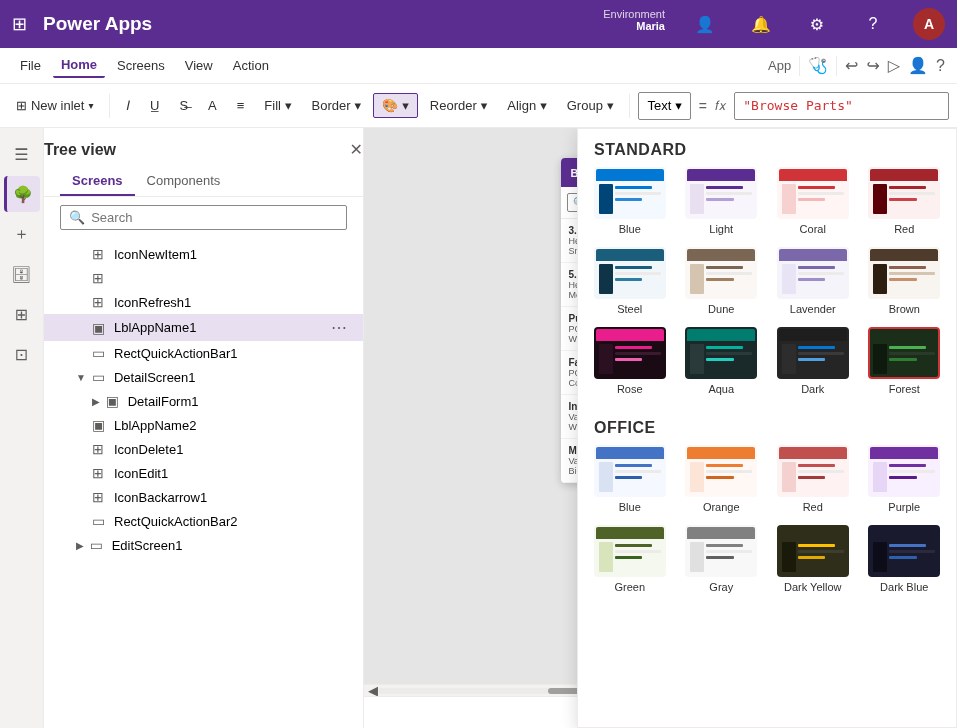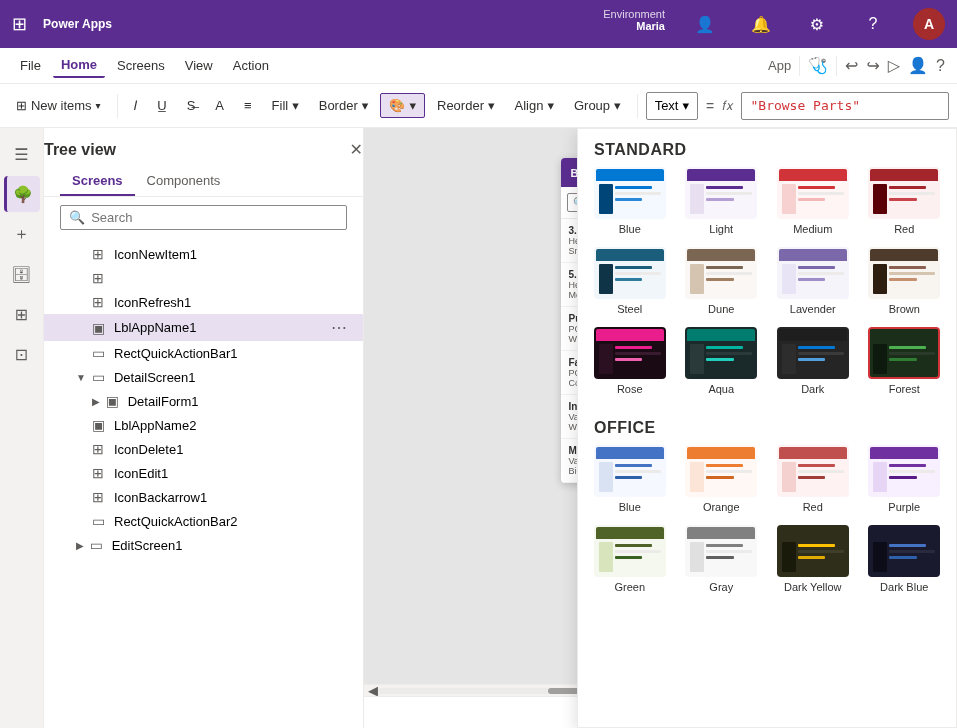--- a/index.html
+++ b/index.html
@@ -2,21 +2,21 @@
 <html><head>
   <meta charset="utf-8">
   <style>
     * { box-sizing: border-box; margin: 0; padding: 0; }
     body { font-family: 'Segoe UI', Arial, sans-serif; font-size: 13px; background: #f3f2f1; width: 957px; height: 728px; overflow: hidden; }
 
     
     .top-bar { background: #5c2d91; display: flex; align-items: center; height: 48px; padding: 0 12px; color: white; }
     .top-bar-grid { display: flex; align-items: center; gap: 8px; }
     .waffle-icon { color: white; font-size: 18px; margin-right: 8px; cursor: pointer; }
-    .app-name { font-size: 12px; font-weight: 600; color: white; margin-right: 20px; }
+    .app-name { font-size: 19px; font-weight: 600; color: white; margin-right: 20px; }
     .top-bar-right { margin-left: auto; display: flex; align-items: flex-start; gap: 24px; color: white; }
     .env-info { font-size: 11px; text-align: right; }
     .env-label { opacity: 0.8; }
     .env-user { font-weight: 600; }
     .top-icon { width: 32px; height: 32px; display: flex; align-items: center; justify-content: center; border-radius: 50%; cursor: pointer; color: white; font-size: 16px; }
     .avatar { background: #a52c2c; width: 32px; height: 32px; border-radius: 50%; display: flex; align-items: center; justify-content: center; font-weight: 700; font-size: 14px; color: white; }
 
     
     .menu-bar { background: white; height: 36px; display: flex; align-items: center; padding: 0 12px; border-bottom: 1px solid #edebe9; gap: 4px; }
     .menu-item { padding: 4px 8px; cursor: pointer; border-radius: 2px; font-size: 13px; color: #323130; }
@@ -129,21 +129,21 @@
     <span style="font-size: 16px; color: #605e5c; cursor: pointer;">↪</span>
     <span style="font-size: 16px; color: #605e5c; cursor: pointer;">▷</span>
     <span style="font-size: 16px; color: #605e5c; cursor: pointer;">👤</span>
     <span style="font-size: 16px; color: #605e5c; cursor: pointer;">?</span>
   </div>
 </div>
 
 <div class="toolbar">
   <div class="toolbar-btn">
     <span>⊞</span>
-    <span>New items</span>
+    <span>New inlet</span>
     <span class="dropdown-arrow">▾</span>
   </div>
   <div class="toolbar-separator"></div>
   <div class="toolbar-btn">𝐼</div>
   <div class="toolbar-btn">U̲</div>
   <div class="toolbar-btn">S̶</div>
   <div class="toolbar-btn">A</div>
   <div class="toolbar-btn">≡</div>
   <div class="toolbar-btn">
     <span>Fill</span>
@@ -372,21 +372,21 @@
             <div class="theme-preview-top" style="background:#d13438;"></div>
             <div class="theme-preview-mid">
               <div class="theme-preview-sidebar" style="background:#f7d0d0;"></div>
               <div class="theme-preview-content">
                 <div class="theme-preview-line" style="background:#d13438;width:80%;"></div>
                 <div class="theme-preview-line" style="background:#edebe9;width:100%;"></div>
                 <div class="theme-preview-accent" style="background:#f4b8b8;"></div>
               </div>
             </div>
           </div>
-          <span class="theme-name">Medium</span>
+          <span class="theme-name">Coral</span>
         </div>
 
         <div class="theme-item">
           <div class="theme-preview" style="background:#fdf0f0;">
             <div class="theme-preview-top" style="background:#a4262c;"></div>
             <div class="theme-preview-mid">
               <div class="theme-preview-sidebar" style="background:#5c0008;"></div>
               <div class="theme-preview-content">
                 <div class="theme-preview-line" style="background:#a4262c;width:80%;"></div>
                 <div class="theme-preview-line" style="background:#edebe9;width:100%;"></div>

